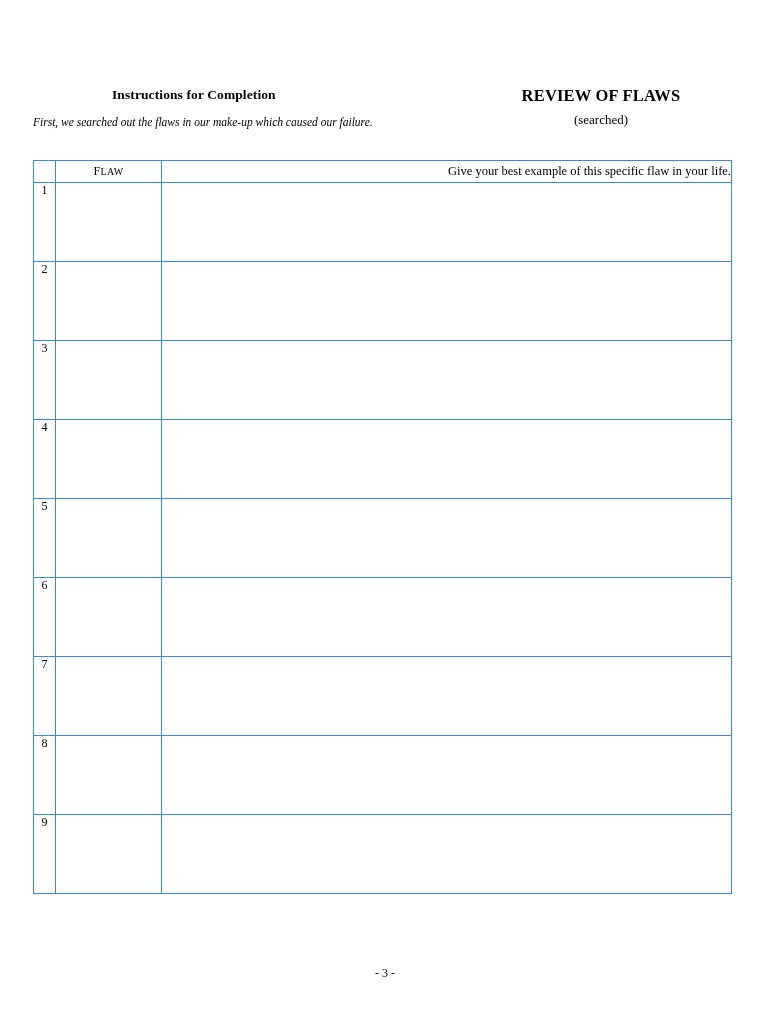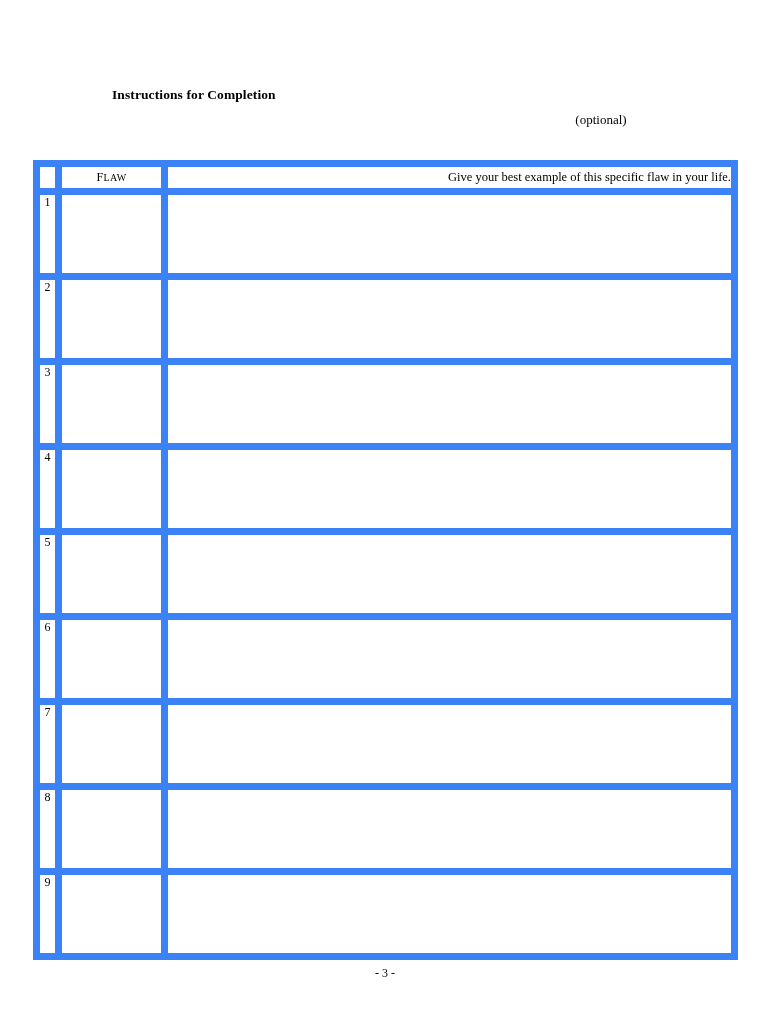--- a/index.html
+++ b/index.html
@@ -80,21 +80,21 @@
     left: 33px;
     top: 160px;
     width: 698px;
   }
   table.flaws {
     border-collapse: collapse;
     width: 698px;
     table-layout: fixed;
   }
   table.flaws td {
-    border: 7px solid #3b82f6;
+    border: 1px solid #3b82f6;
     padding: 0;
     vertical-align: top;
   }
   .col-num { width: 22px; }
   .col-flaw { width: 106px; }
   .col-example { width: 570px; }
 
   tr.head-row td {
     height: 21px;
   }
@@ -141,21 +141,23 @@
     font-size: 12px;
   }
 </style>
 </head>
 <body>
 
 <div class="page">
 
   <div class="header">
     <div class="instructions-title">Instructions for Completion</div>
-    <div class="doc-subtitle">(optional)</div>
+    <div class="instructions-line">First, we searched out the flaws in our make-up which caused our failure.</div>
+    <div class="doc-title">REVIEW OF FLAWS</div>
+    <div class="doc-subtitle">(searched)</div>
   </div>
 
   <div class="table-wrap">
     <table class="flaws">
       <colgroup>
         <col class="col-num">
         <col class="col-flaw">
         <col class="col-example">
       </colgroup>
       <tbody>

